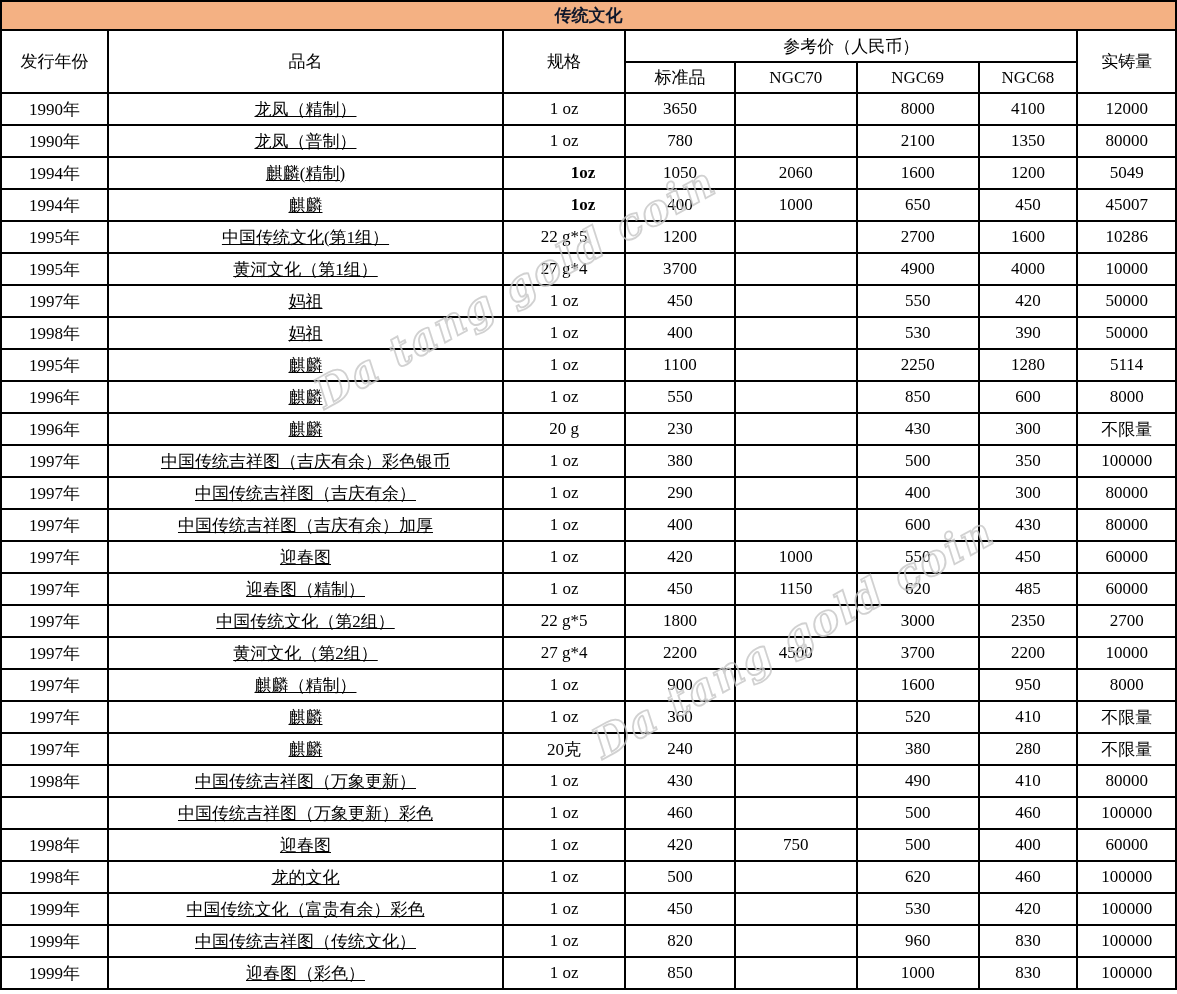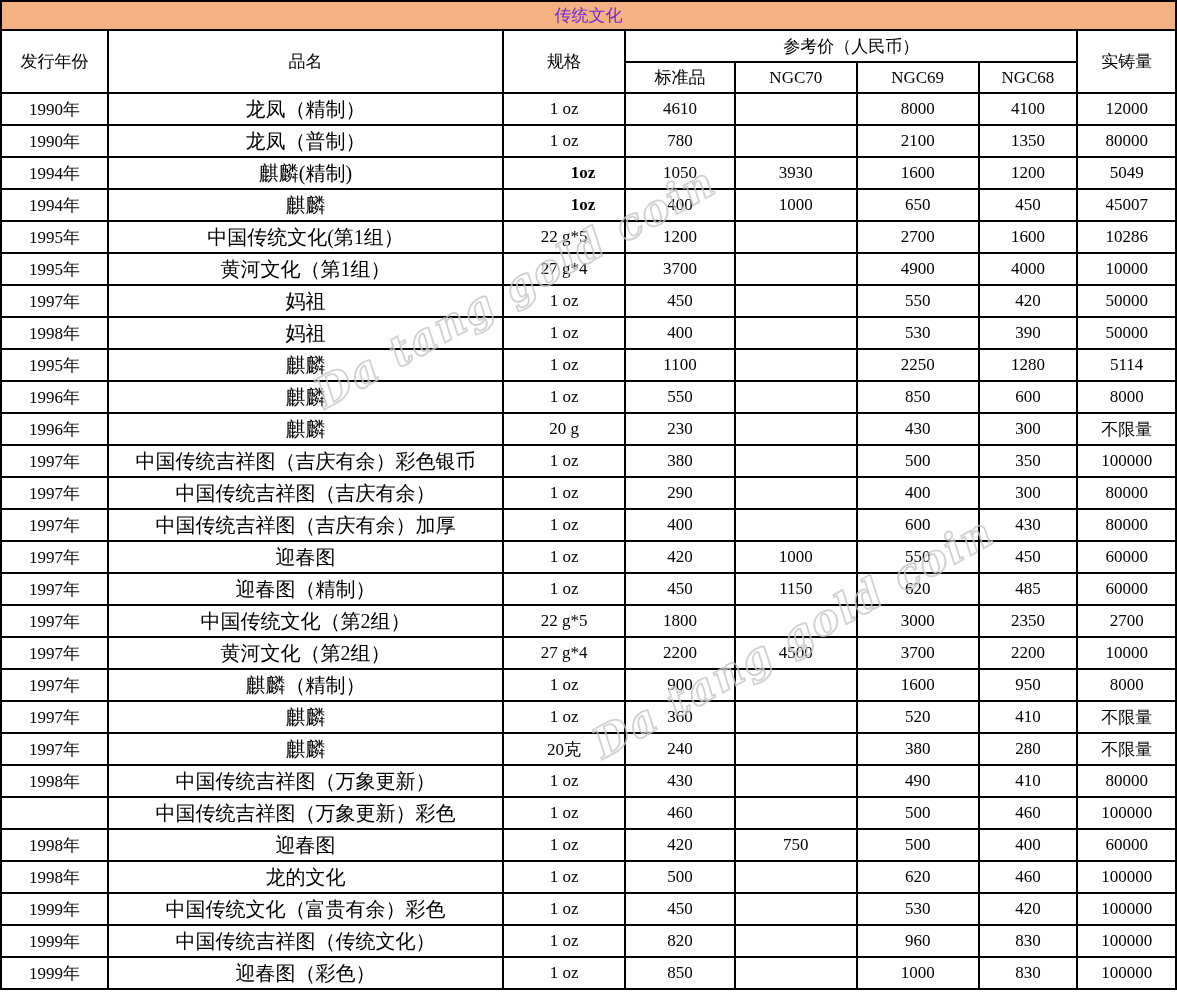--- a/index.html
+++ b/index.html
@@ -29,30 +29,30 @@
     font-weight: normal;
     font-size: 17px;
     padding: 0;
     height: 30px;
     white-space: nowrap;
     overflow: hidden;
     background: transparent;
   }
   .price-table tr.title-row th {
     background: #F4B183;
-    color: #6d28d9;
-    font-weight: normal;
+    color: #0f172a;
+    font-weight: bold;
     font-size: 17px;
     height: 27px;
   }
   .price-table thead tr.head-1 th { height: 30px; }
   .price-table thead tr.head-2 th { height: 29px; }
   .price-table thead th[rowspan="2"] { height: auto; }
   .price-table td.bold { font-weight: bold; padding-left: 38px; }
-  .price-table td[data-col="name"] { font-size: 20px; }
+  .price-table td[data-col="name"] { font-size: 17px; text-decoration: underline; }
   .price-table td[data-col="year"],
   .price-table td[data-col="spec"] { font-size: 17px; }
 
   
   .wm {
     position: absolute;
     z-index: 3;
     font-family: "DejaVu Serif", serif;
     font-style: italic;
     font-weight: bold;
@@ -99,42 +99,42 @@
       <th>NGC70</th>
       <th>NGC69</th>
       <th>NGC68</th>
     </tr>
   </thead>
   <tbody>
       <tr>
     <td data-col="year">1990年</td>
     <td data-col="name">龙凤（精制）</td>
     <td data-col="spec">1 oz</td>
-    <td data-col="std">4610</td>
+    <td data-col="std">3650</td>
     <td data-col="ngc70"></td>
     <td data-col="ngc69">8000</td>
     <td data-col="ngc68">4100</td>
     <td data-col="mintage">12000</td>
   </tr>
       <tr>
     <td data-col="year">1990年</td>
     <td data-col="name">龙凤（普制）</td>
     <td data-col="spec">1 oz</td>
     <td data-col="std">780</td>
     <td data-col="ngc70"></td>
     <td data-col="ngc69">2100</td>
     <td data-col="ngc68">1350</td>
     <td data-col="mintage">80000</td>
   </tr>
       <tr>
     <td data-col="year">1994年</td>
     <td data-col="name">麒麟(精制)</td>
     <td data-col="spec" class="bold">1oz</td>
     <td data-col="std">1050</td>
-    <td data-col="ngc70">3930</td>
+    <td data-col="ngc70">2060</td>
     <td data-col="ngc69">1600</td>
     <td data-col="ngc68">1200</td>
     <td data-col="mintage">5049</td>
   </tr>
       <tr>
     <td data-col="year">1994年</td>
     <td data-col="name">麒麟</td>
     <td data-col="spec" class="bold">1oz</td>
     <td data-col="std">400</td>
     <td data-col="ngc70">1000</td>

